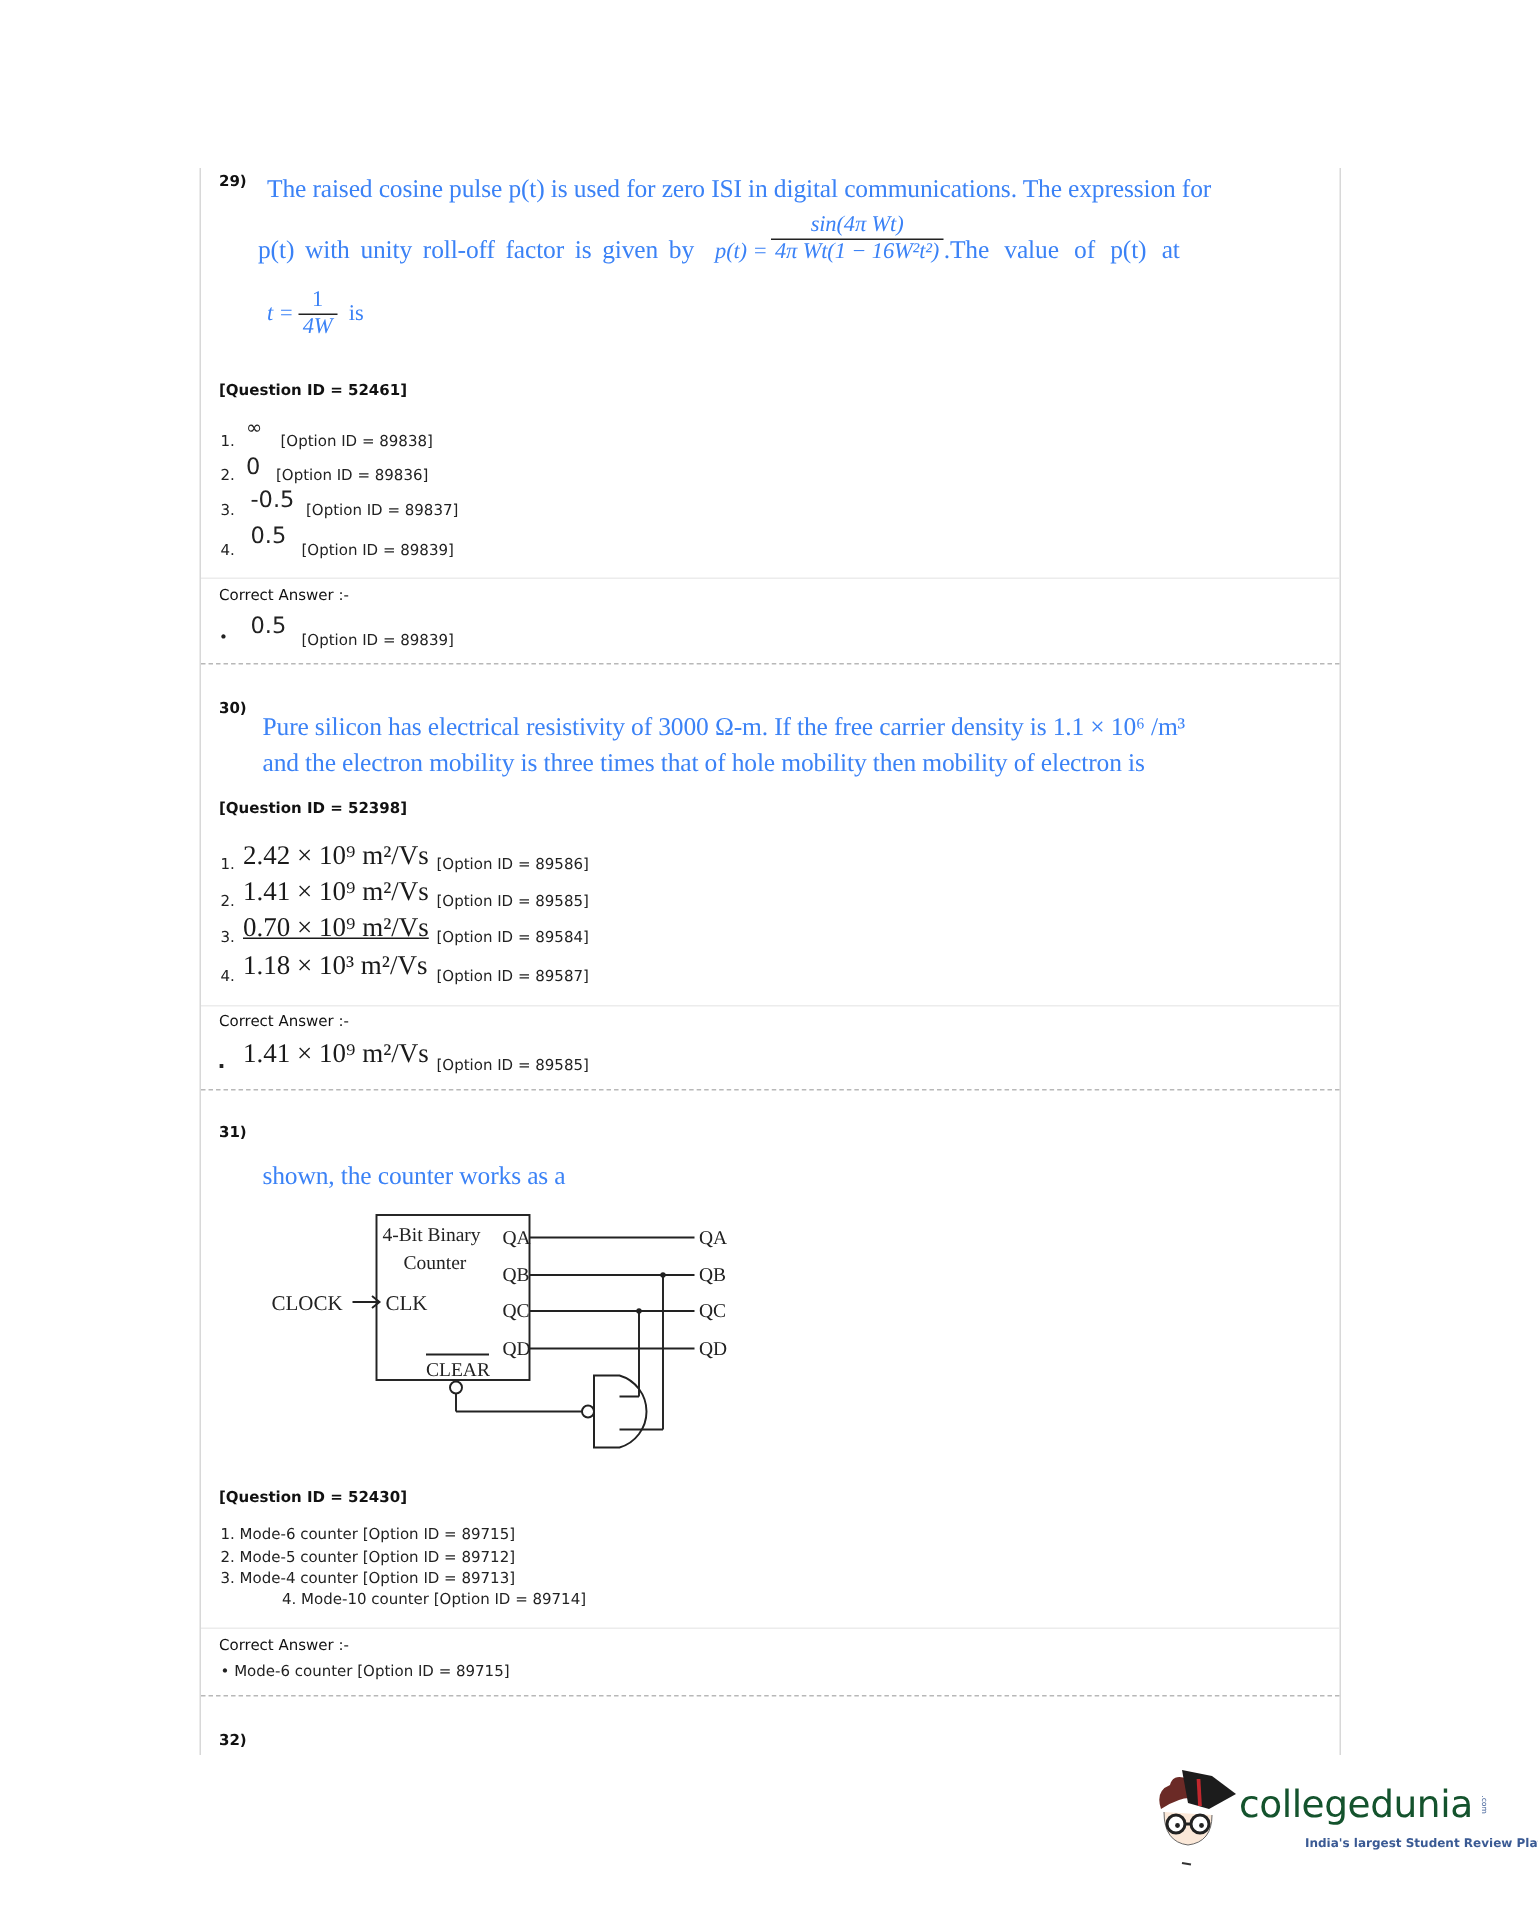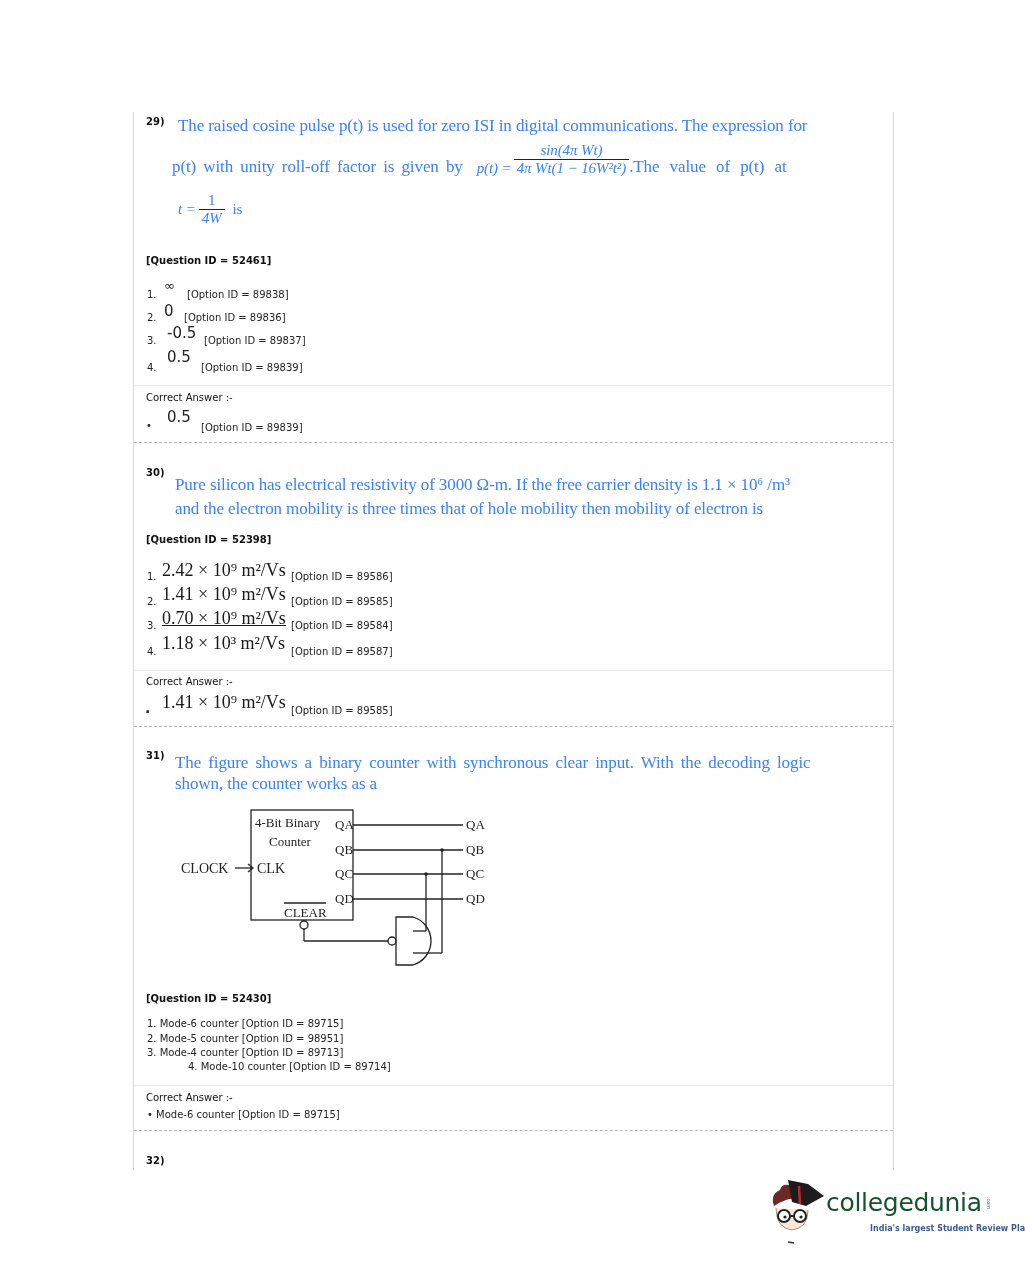--- a/index.html
+++ b/index.html
@@ -94,21 +94,20 @@
   <div class="abs small" style="left:157px; top:534px;">[Option ID = 89587]</div>
 
   <div class="solid-sep" style="top:558px;"></div>
   <div class="abs ca" style="left:12px; top:564px;">Correct Answer :-</div>
   <div class="abs optnum" style="left:11px; top:588px; font-size:14px; font-weight:bold;">.</div>
   <div class="abs sci" style="left:28px; top:580px;">1.41 × 10⁹ m²/Vs</div>
   <div class="abs small" style="left:157px; top:593px;">[Option ID = 89585]</div>
   <div class="dash-sep" style="top:614px;"></div>
 
   <div class="abs qnum" style="left:12px; top:638px;">31)</div>
-  <div class="abs serif" style="left:41px; top:641px; word-spacing:3px;">The figure shows a binary counter with synchronous clear input. With the decoding logic</div>
   <div class="abs serif" style="left:41px; top:662px;">shown, the counter works as a</div>
 
   <div class="abs" style="left:47px; top:693px; width:340px; height:180px;">
     <svg width="340" height="180" viewBox="0 0 340 180">
       <g stroke="#222" stroke-width="1.3" fill="none">
         <rect x="70" y="5" width="102" height="110"></rect>
 
         <line x1="54" y1="63" x2="72" y2="63"></line>
         <polyline points="67,59 72,63 67,67"></polyline>
 
@@ -155,21 +154,21 @@
   <div class="abs qid" style="left:12px; top:881px;">[Question ID = 52430]</div>
 
   <div class="abs small" style="left:13px; top:906px;">
     <span>1.</span>
     <span>Mode-6 counter</span>
     <span>[Option ID = 89715]</span>
   </div>
   <div class="abs small" style="left:13px; top:921px;">
     <span>2.</span>
     <span>Mode-5 counter</span>
-    <span>[Option ID = 98951]</span>
+    <span>[Option ID = 89712]</span>
   </div>
   <div class="abs small" style="left:13px; top:935px;">
     <span>3.</span>
     <span>Mode-4 counter</span>
     <span>[Option ID = 89713]</span>
   </div>
   <div class="abs small" style="left:13px; top:949px;margin-left:41px;">
     <span>4.</span>
     <span>Mode-10 counter</span>
     <span>[Option ID = 89714]</span>

